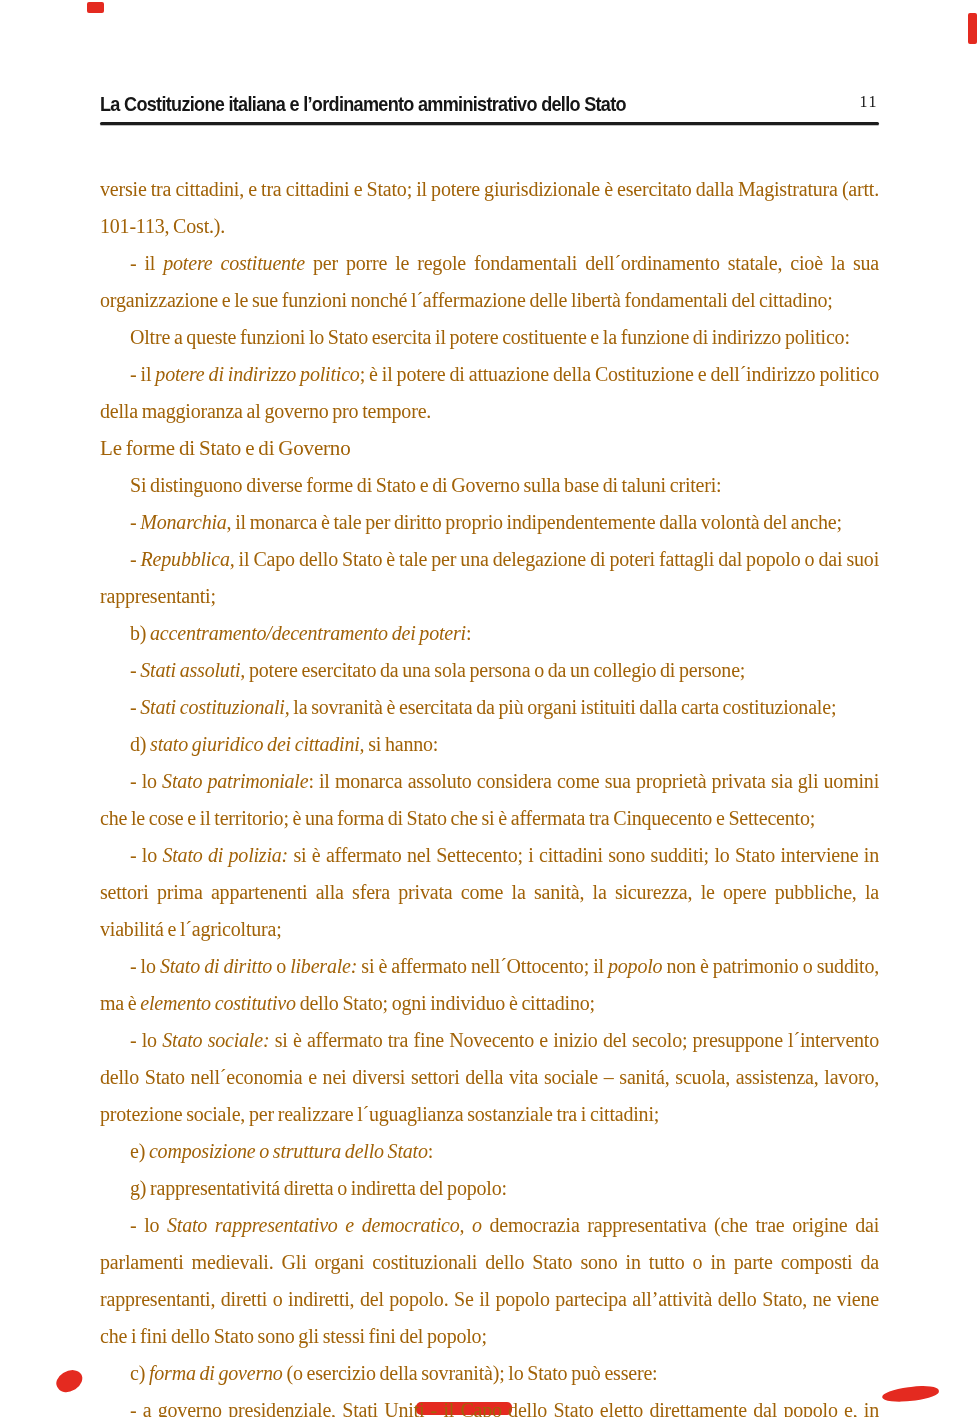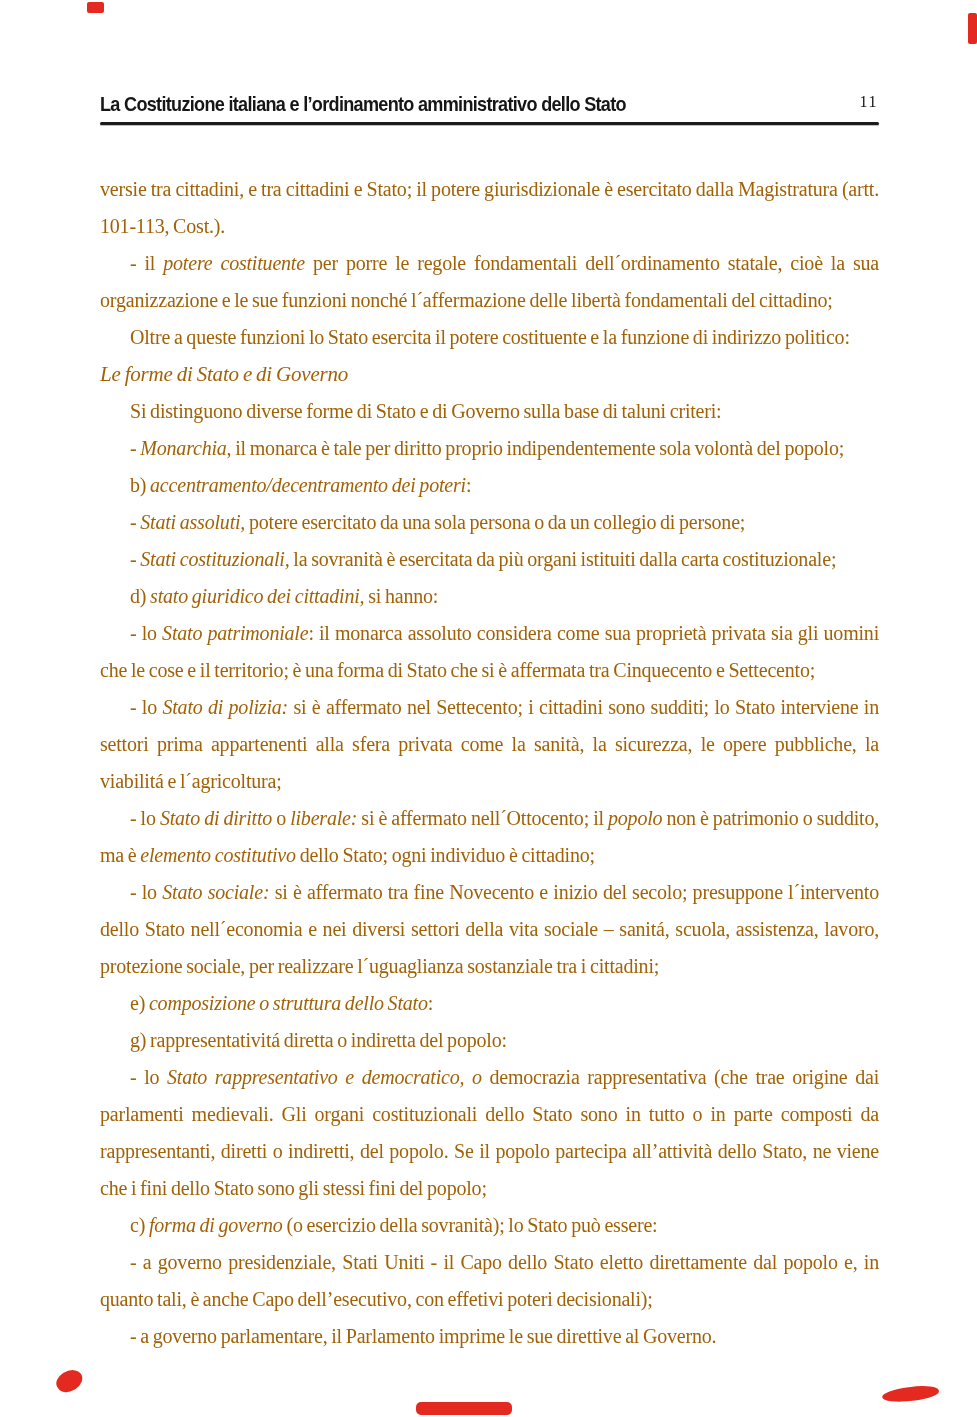--- a/index.html
+++ b/index.html
@@ -74,21 +74,20 @@
     margin: 0;
     text-indent: 30px;
   }
   .content p.noindent {
     text-indent: 0;
   }
   .it {
     font-style: italic;
   }
   .section-heading {
-    font-style: italic;
     font-size: 21px;
     margin: 27px 0 36px 0;
     text-align: left;
   }
 
   
   .scan-mark {
     position: absolute;
     background: #e42a20;
   }
@@ -111,25 +110,27 @@
   <div class="header-title">La Costituzione italiana e l’ordinamento amministrativo dello Stato</div>
   <div class="header-page-num">11</div>
 </div>
 <div class="header-rule"></div>
 
 <div class="content">
   <div id="intro-block">
       <p class="noindent"><span>versie tra cittadini, e tra cittadini e Stato; il potere giurisdizionale è esercitato dalla Magistratura (artt. 101-113, Cost.).</span></p>
       <p><span>- il </span><span class="it">potere costituente</span><span> per porre le regole fondamentali dell´ordinamento statale, cioè la sua organizzazione e le sue funzioni nonché l´affermazione delle libertà fondamentali del cittadino;</span></p>
       <p><span>Oltre a queste funzioni lo Stato esercita il potere costituente e la funzione di indirizzo politico:</span></p>
+      <p><span>- il </span><span class="it">potere di indirizzo politico</span><span>; è il potere di attuazione della Costituzione e dell´indirizzo politico della maggioranza al governo pro tempore.</span></p>
     </div>
   <p class="section-heading noindent">Le forme di Stato e di Governo</p>
   <div id="list-block">
       <p><span>Si distinguono diverse forme di Stato e di Governo sulla base di taluni criteri:</span></p>
-      <p><span>- </span><span class="it">Monarchia</span><span>, il monarca è tale per diritto proprio indipendentemente sola volontà del popolo;</span></p>
+      <p><span>- </span><span class="it">Monarchia</span><span>, il monarca è tale per diritto proprio indipendentemente dalla volontà del anche;</span></p>
+      <p><span>- </span><span class="it">Repubblica,</span><span> il Capo dello Stato è tale per una delegazione di poteri fattagli dal popolo o dai suoi rappresentanti;</span></p>
       <p><span>b) </span><span class="it">accentramento/decentramento dei poteri</span><span>:</span></p>
       <p><span>- </span><span class="it">Stati assoluti,</span><span> potere esercitato da una sola persona o da un collegio di persone;</span></p>
       <p><span>- </span><span class="it">Stati costituzionali,</span><span> la sovranità è esercitata da più organi istituiti dalla carta costituzionale;</span></p>
       <p><span>d) </span><span class="it">stato giuridico dei cittadini,</span><span> si hanno:</span></p>
       <p><span>- lo </span><span class="it">Stato patrimoniale</span><span>: il monarca assoluto considera come sua proprietà privata sia gli uomini che le cose e il territorio; è una forma di Stato che si è affermata tra Cinquecento e Settecento;</span></p>
       <p><span>- lo </span><span class="it">Stato di polizia:</span><span> si è affermato nel Settecento; i cittadini sono sudditi; lo Stato interviene in settori prima appartenenti alla sfera privata come la sanità, la sicurezza, le opere pubbliche, la viabilitá e l´agricoltura;</span></p>
       <p><span>- lo </span><span class="it">Stato di diritto</span><span> o </span><span class="it">liberale:</span><span> si è affermato nell´Ottocento; il </span><span class="it">popolo</span><span> non è patrimonio o suddito, ma è </span><span class="it">elemento costitutivo</span><span> dello Stato; ogni individuo è cittadino;</span></p>
       <p><span>- lo </span><span class="it">Stato sociale:</span><span> si è affermato tra fine Novecento e inizio del secolo; presuppone l´intervento dello Stato nell´economia e nei diversi settori della vita sociale – sanitá, scuola, assistenza, lavoro, protezione sociale, per realizzare l´uguaglianza sostanziale tra i cittadini;</span></p>
       <p><span>e) </span><span class="it">composizione o struttura dello Stato</span><span>:</span></p>
       <p><span>g) rappresentativitá diretta o indiretta del popolo:</span></p>

